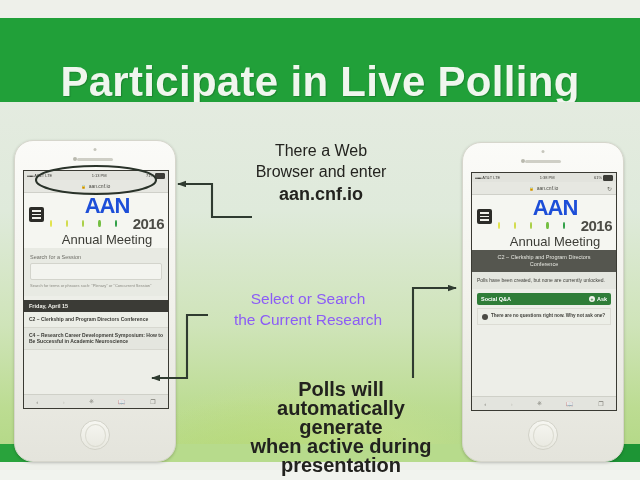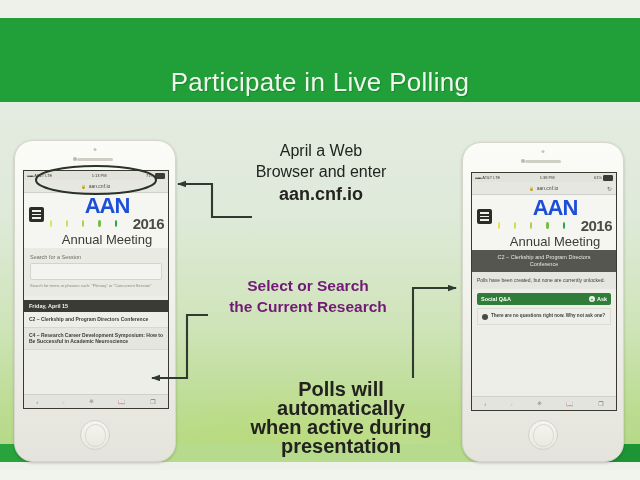--- a/index.html
+++ b/index.html
@@ -10,21 +10,21 @@
   }
   #slide{position:relative;width:640px;height:480px;overflow:hidden;background:#eef0ea;}
 
   
   .banner{
     position:absolute;left:0;top:18px;width:640px;height:84px;
     background:#21a039;
     display:flex;align-items:center;justify-content:center;
   }
   .banner-title{
-    color:#f0f6ee;font-size:26px;font-weight:400;letter-spacing:.3px;
+    color:#f0f6ee;font-size:42px;font-weight:700;letter-spacing:.3px;
     text-shadow:1px 1px 1px rgba(0,0,0,.18);
     white-space:nowrap;
     margin-top:44px;
   }
 
   
   .stage{
     position:absolute;left:0;top:102px;width:640px;height:360px;
     background:
       radial-gradient(ellipse 300px 210px at 47% 118%, #b7d97c 0%, #c6e08e 38%, rgba(205,224,170,0) 72%),
@@ -173,22 +173,22 @@
     font-size:6px;color:#7c7c74;
   }
 
   
   .ann{position:absolute;color:#2a2a26;text-align:center;}
   .ann-url{
     left:226px;top:140px;width:190px;font-size:16px;line-height:21px;color:#23231f;
   }
   .ann-url .bold{font-weight:bold;font-size:18px;display:block;margin-top:2px;}
   .ann-select{
-    left:208px;top:275px;width:200px;font-size:15.5px;font-weight:bold;line-height:21px;
-    color:#701a75;
+    left:208px;top:288px;width:200px;font-size:15.5px;font-weight:normal;line-height:21px;
+    color:#8b5cf6;
   }
   .ann-polls{
     left:232px;top:380px;width:218px;font-size:20px;font-weight:bold;line-height:19px;
     color:#22221e;
   }
 
   svg.overlay{position:absolute;left:0;top:0;width:640px;height:480px;pointer-events:none;}
 </style>
 </head>
 <body>
@@ -351,32 +351,33 @@
         <span>⎈</span>
         <span>📖</span>
         <span>❐</span>
       </div>
     </div>
 
     <div class="home-btn"></div>
   </div>
 
   <div class="ann ann-url">
-    <div>April a Web</div>
+    <div>There a Web</div>
     <div>Browser and enter</div>
     <span class="bold">aan.cnf.io</span>
   </div>
 
   <div class="ann ann-select">
     <div>Select or Search</div>
     <div>the Current Research</div>
   </div>
 
   <div class="ann ann-polls">
     <div>Polls will automatically</div>
+    <div>generate</div>
     <div>when active during</div>
     <div>presentation</div>
   </div>
 
   <svg class="overlay" viewBox="0 0 640 480">
     <defs>
       <marker id="ah" markerWidth="9" markerHeight="9" refX="8" refY="3.2" orient="auto" markerUnits="userSpaceOnUse">
         <path d="M0,0 L9,3.2 L0,6.4 z" fill="#2f3b30"></path>
       </marker>
     </defs>

